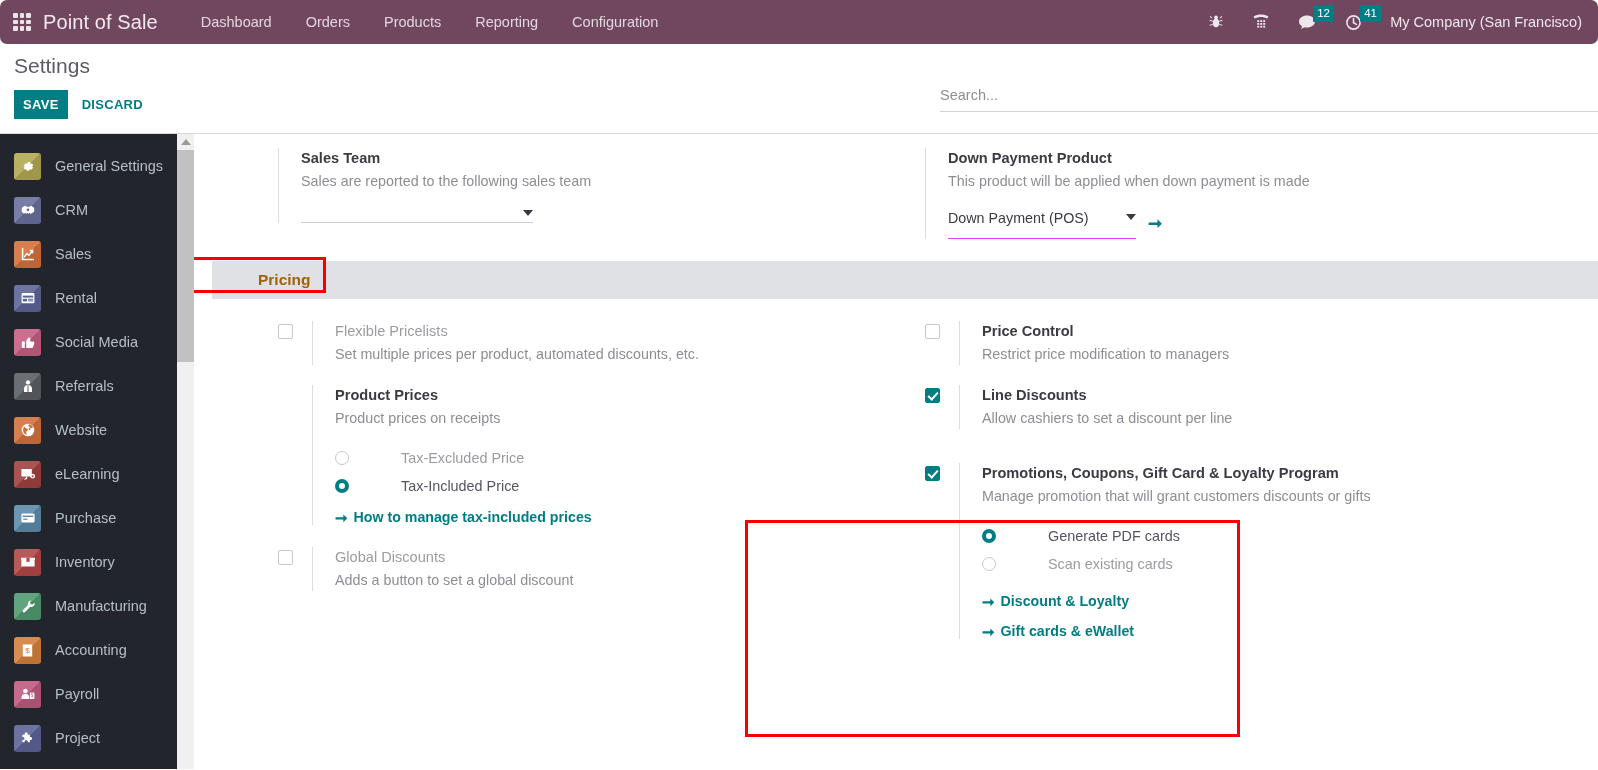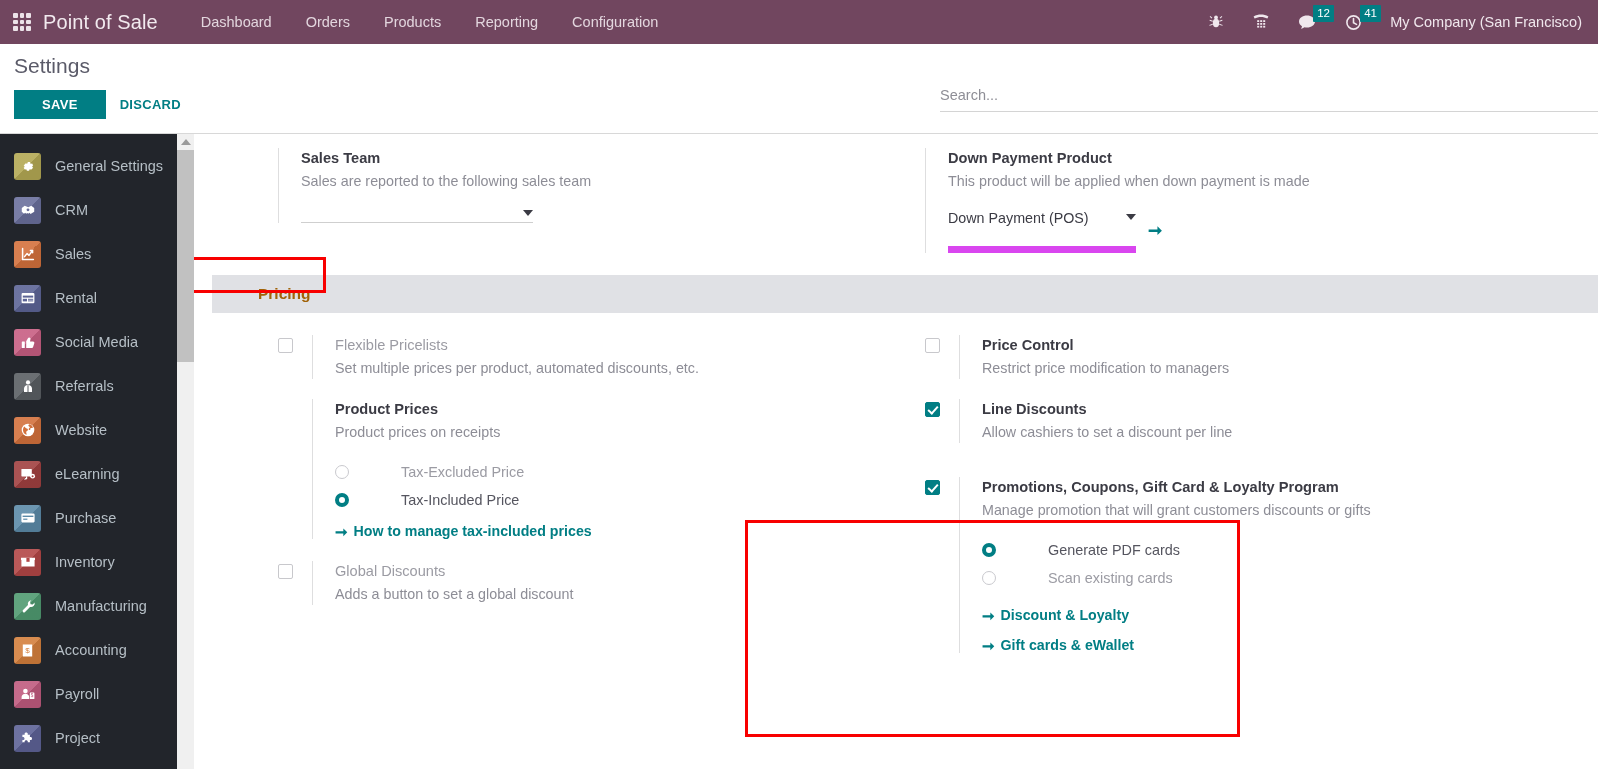--- a/index.html
+++ b/index.html
@@ -11,20 +11,21 @@
     color: #4c4c4c;
   }
 
   
   .navbar {
     height: 44px; width: 100%;
     background: #71465f;
     display: flex; align-items: center;
     color: #f4eef2;
     position: relative;
+    border-radius: 7px;
   }
   .apps-grid {
     width: 18px; height: 18px;
     margin-left: 13px; margin-right: 12px;
     display: grid;
     grid-template-columns: repeat(3, 1fr);
     grid-template-rows: repeat(3, 1fr);
     gap: 2px;
     cursor: pointer;
   }
@@ -82,21 +83,21 @@
   }
   .breadcrumb-title {
     position: absolute;
     left: 14px; top: 10px;
     font-size: 21px; color: #5a5a68; font-weight: 400;
   }
   .btn-row { position: absolute; left: 14px; top: 46px; display: flex; align-items: center; }
   .btn-save {
     background: #017e84; color: #ffffff;
     font-size: 13px; font-weight: 700;
-    padding: 7px 28px; border: none;
+    padding: 7px 9px; border: none;
     letter-spacing: .3px;
     cursor: pointer;
   }
   .btn-discard {
     background: transparent; color: #017e84;
     font-size: 13px; font-weight: 700;
     padding: 7px 14px; border: none;
     letter-spacing: .3px;
     cursor: pointer;
   }
@@ -583,21 +584,21 @@
         </div>
       </div>
 
       <div class="col">
         <div class="setting-row" style="margin-left:20px">
           <div class="cb-col" style="width:0;flex:0 0 0"></div>
           <div class="txt-col">
             <div class="setting-title">Down Payment Product</div>
             <div class="setting-desc">This product will be applied when down payment is made</div>
             <div style="margin-top:18px;display:flex;align-items:center;">
-              <div style="width:188px;border-bottom:7px solid #d946ef;display:flex;align-items:center;justify-content:space-between;padding-bottom:20px;">
+              <div style="width:188px;border-bottom:1px solid #d946ef;display:flex;align-items:center;justify-content:space-between;padding-bottom:12px;">
                 <span style="font-size:14.3px;color:#3b3b44">Down Payment (POS)</span>
                 <span style="width:0;height:0;border-left:5px solid transparent;border-right:5px solid transparent;border-top:6px solid #3b3b44;margin-bottom:2px;"></span>
               </div>
               <span style="margin-left:12px;color:#017e84;font-size:17px;font-weight:700;line-height:1;margin-bottom:3px;">➞</span>
             </div>
           </div>
         </div>
       </div>
     </div>
 

